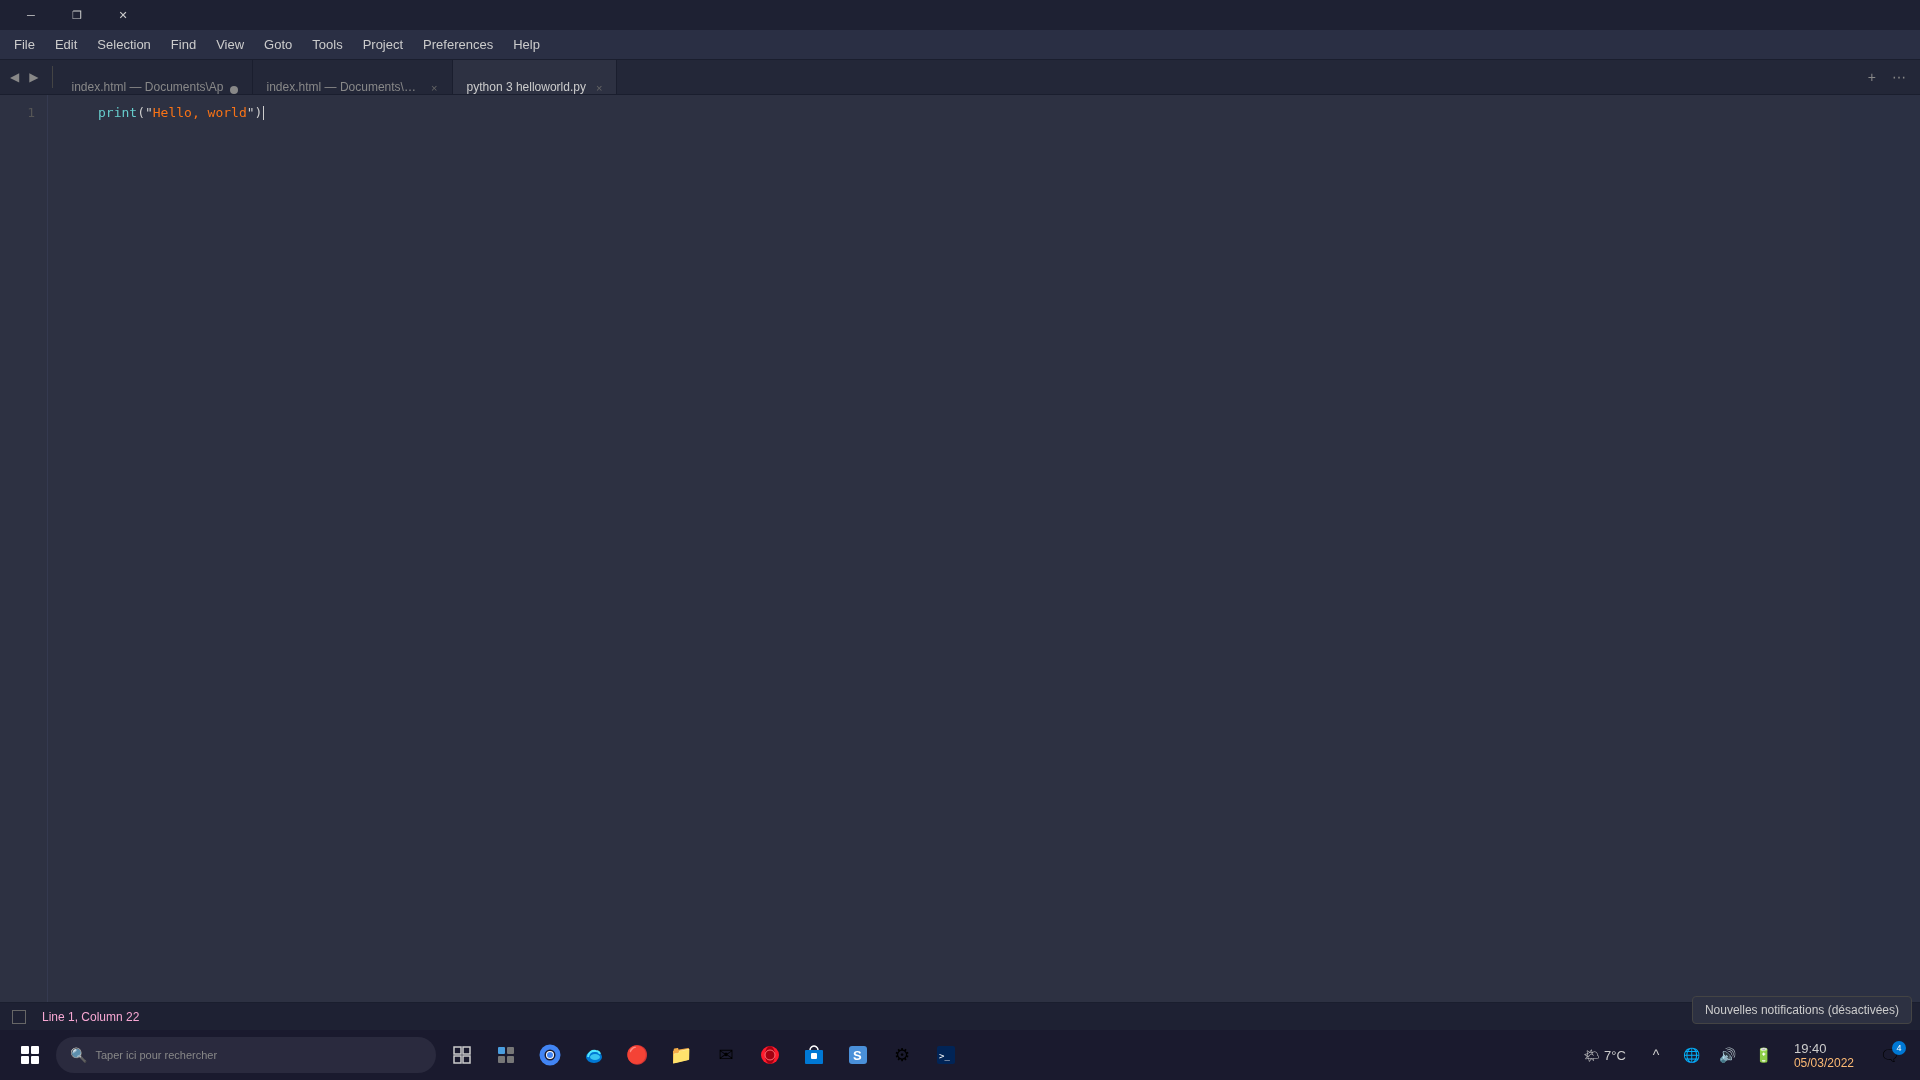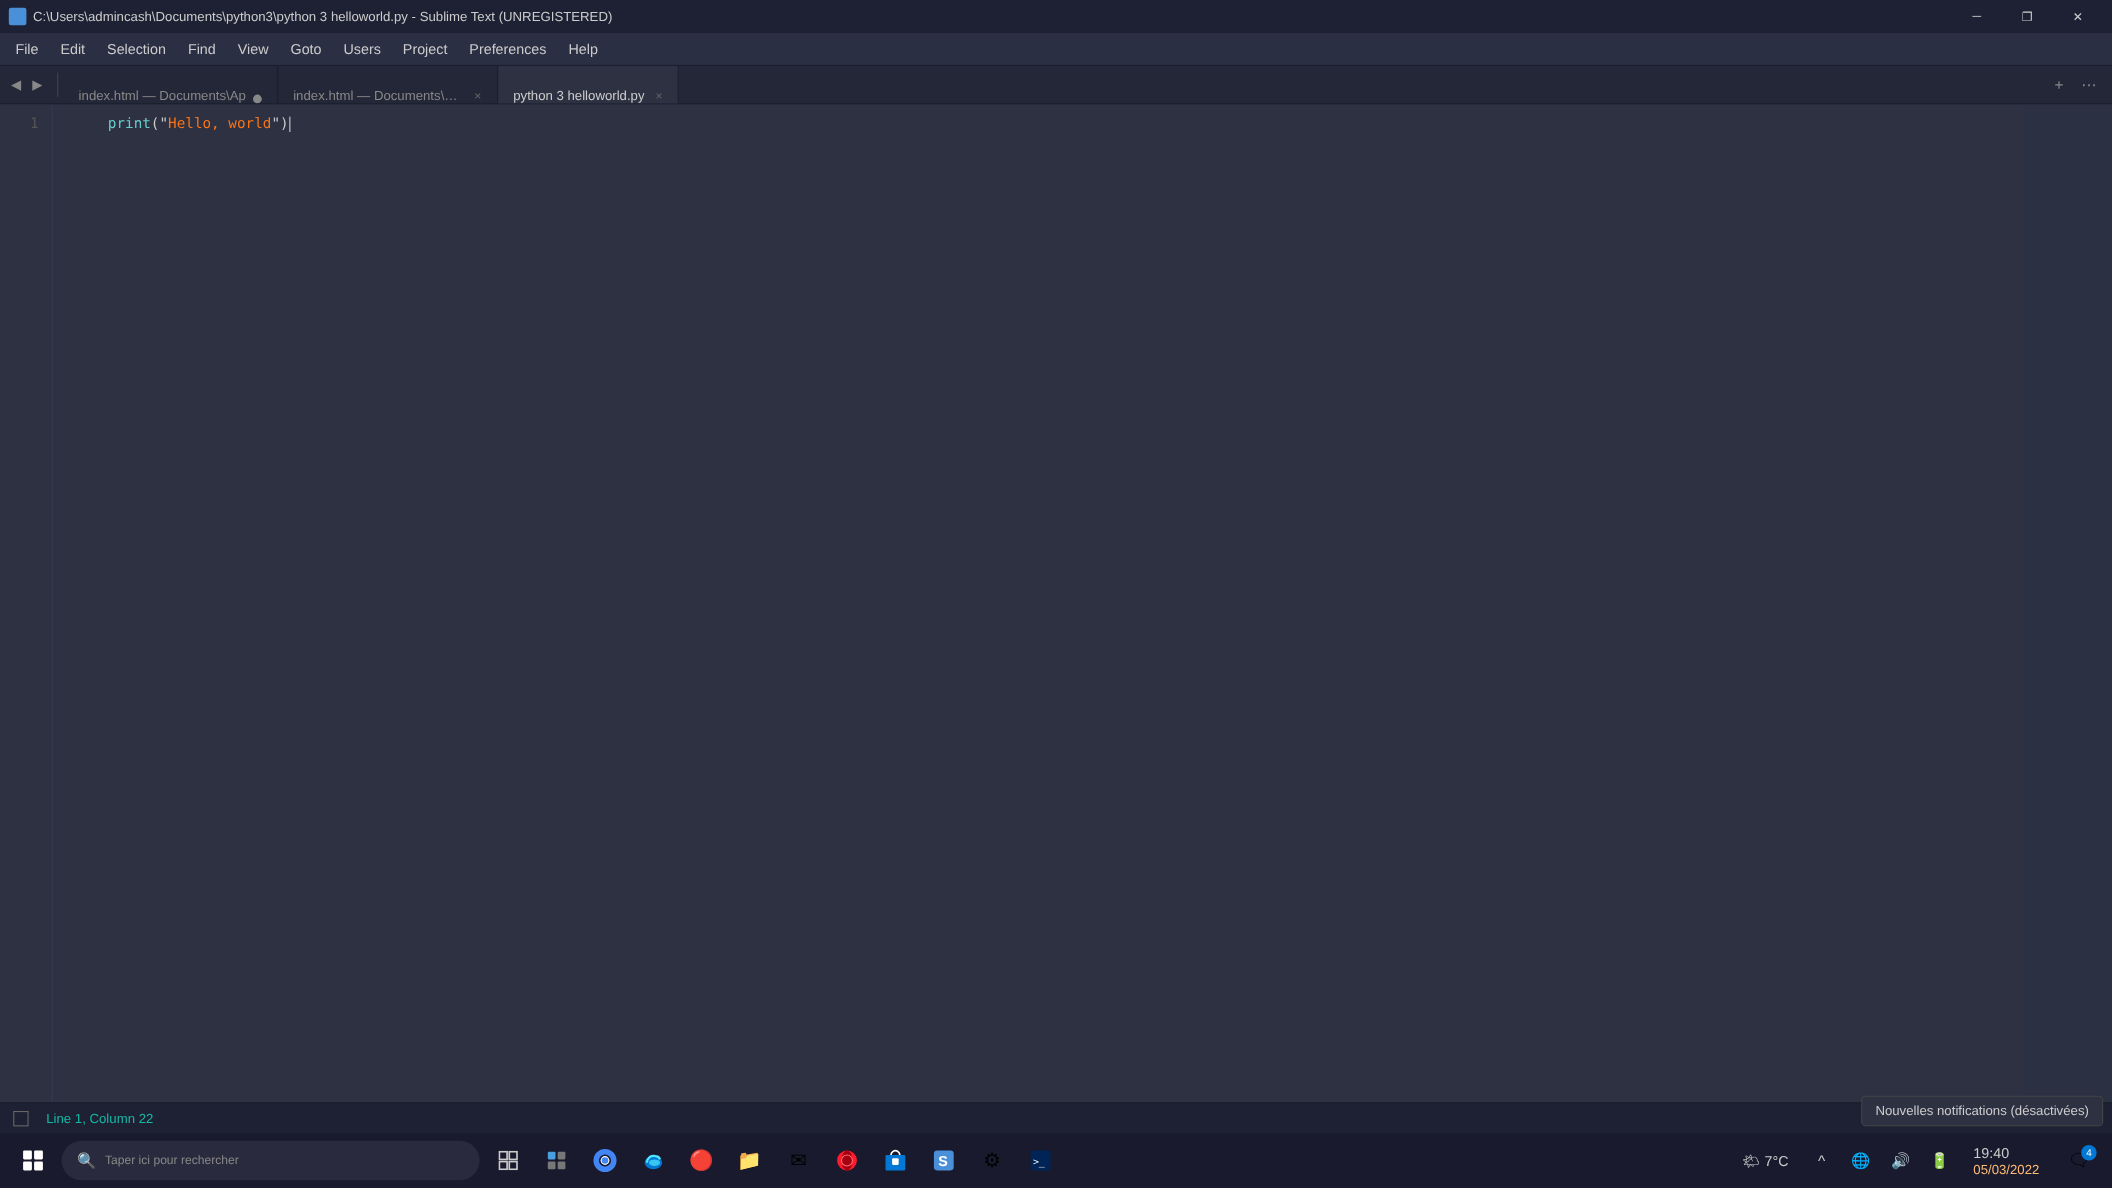--- a/index.html
+++ b/index.html
@@ -186,21 +186,21 @@
       gap: 16px;
     }
     #status-checkbox {
       width: 14px;
       height: 14px;
       border: 1px solid #666;
       background: transparent;
       cursor: pointer;
     }
     .status-text {
-      color: #14b8a6;
+      color: #f9a8d4;
       font-size: 12px;
     }
     #statusbar-right {
       color: #888;
       font-size: 12px;
     }
 
     
     #taskbar {
       background: #1a1a2e;
@@ -352,39 +352,35 @@
     #minimap {
       width: 80px;
       background: #2a2f44;
       opacity: 0.5;
     }
   </style>
 </head>
 <body>
 
 <div id="titlebar">
-  <div id="titlebar-left">
-    <div id="titlebar-icon"></div>
-    <span id="titlebar-text">C:\Users\admincash\Documents\python3\python 3 helloworld.py - Sublime Text (UNREGISTERED)</span>
-  </div>
   <div id="titlebar-controls">
     <button class="win-btn">─</button>
     <button class="win-btn">❐</button>
     <button class="win-btn close">✕</button>
   </div>
 </div>
 
 <div id="menubar">
 <span class="menu-item">File</span>
     <span class="menu-item">Edit</span>
     <span class="menu-item">Selection</span>
     <span class="menu-item">Find</span>
     <span class="menu-item">View</span>
     <span class="menu-item">Goto</span>
-    <span class="menu-item">Users</span>
+    <span class="menu-item">Tools</span>
     <span class="menu-item">Project</span>
     <span class="menu-item">Preferences</span>
     <span class="menu-item">Help</span>
   </div>
 
 <div id="tabbar">
   <div id="tab-nav-btns">
     <span class="tab-nav-btn">◀</span>
     <span class="tab-nav-btn">▶</span>
   </div>

